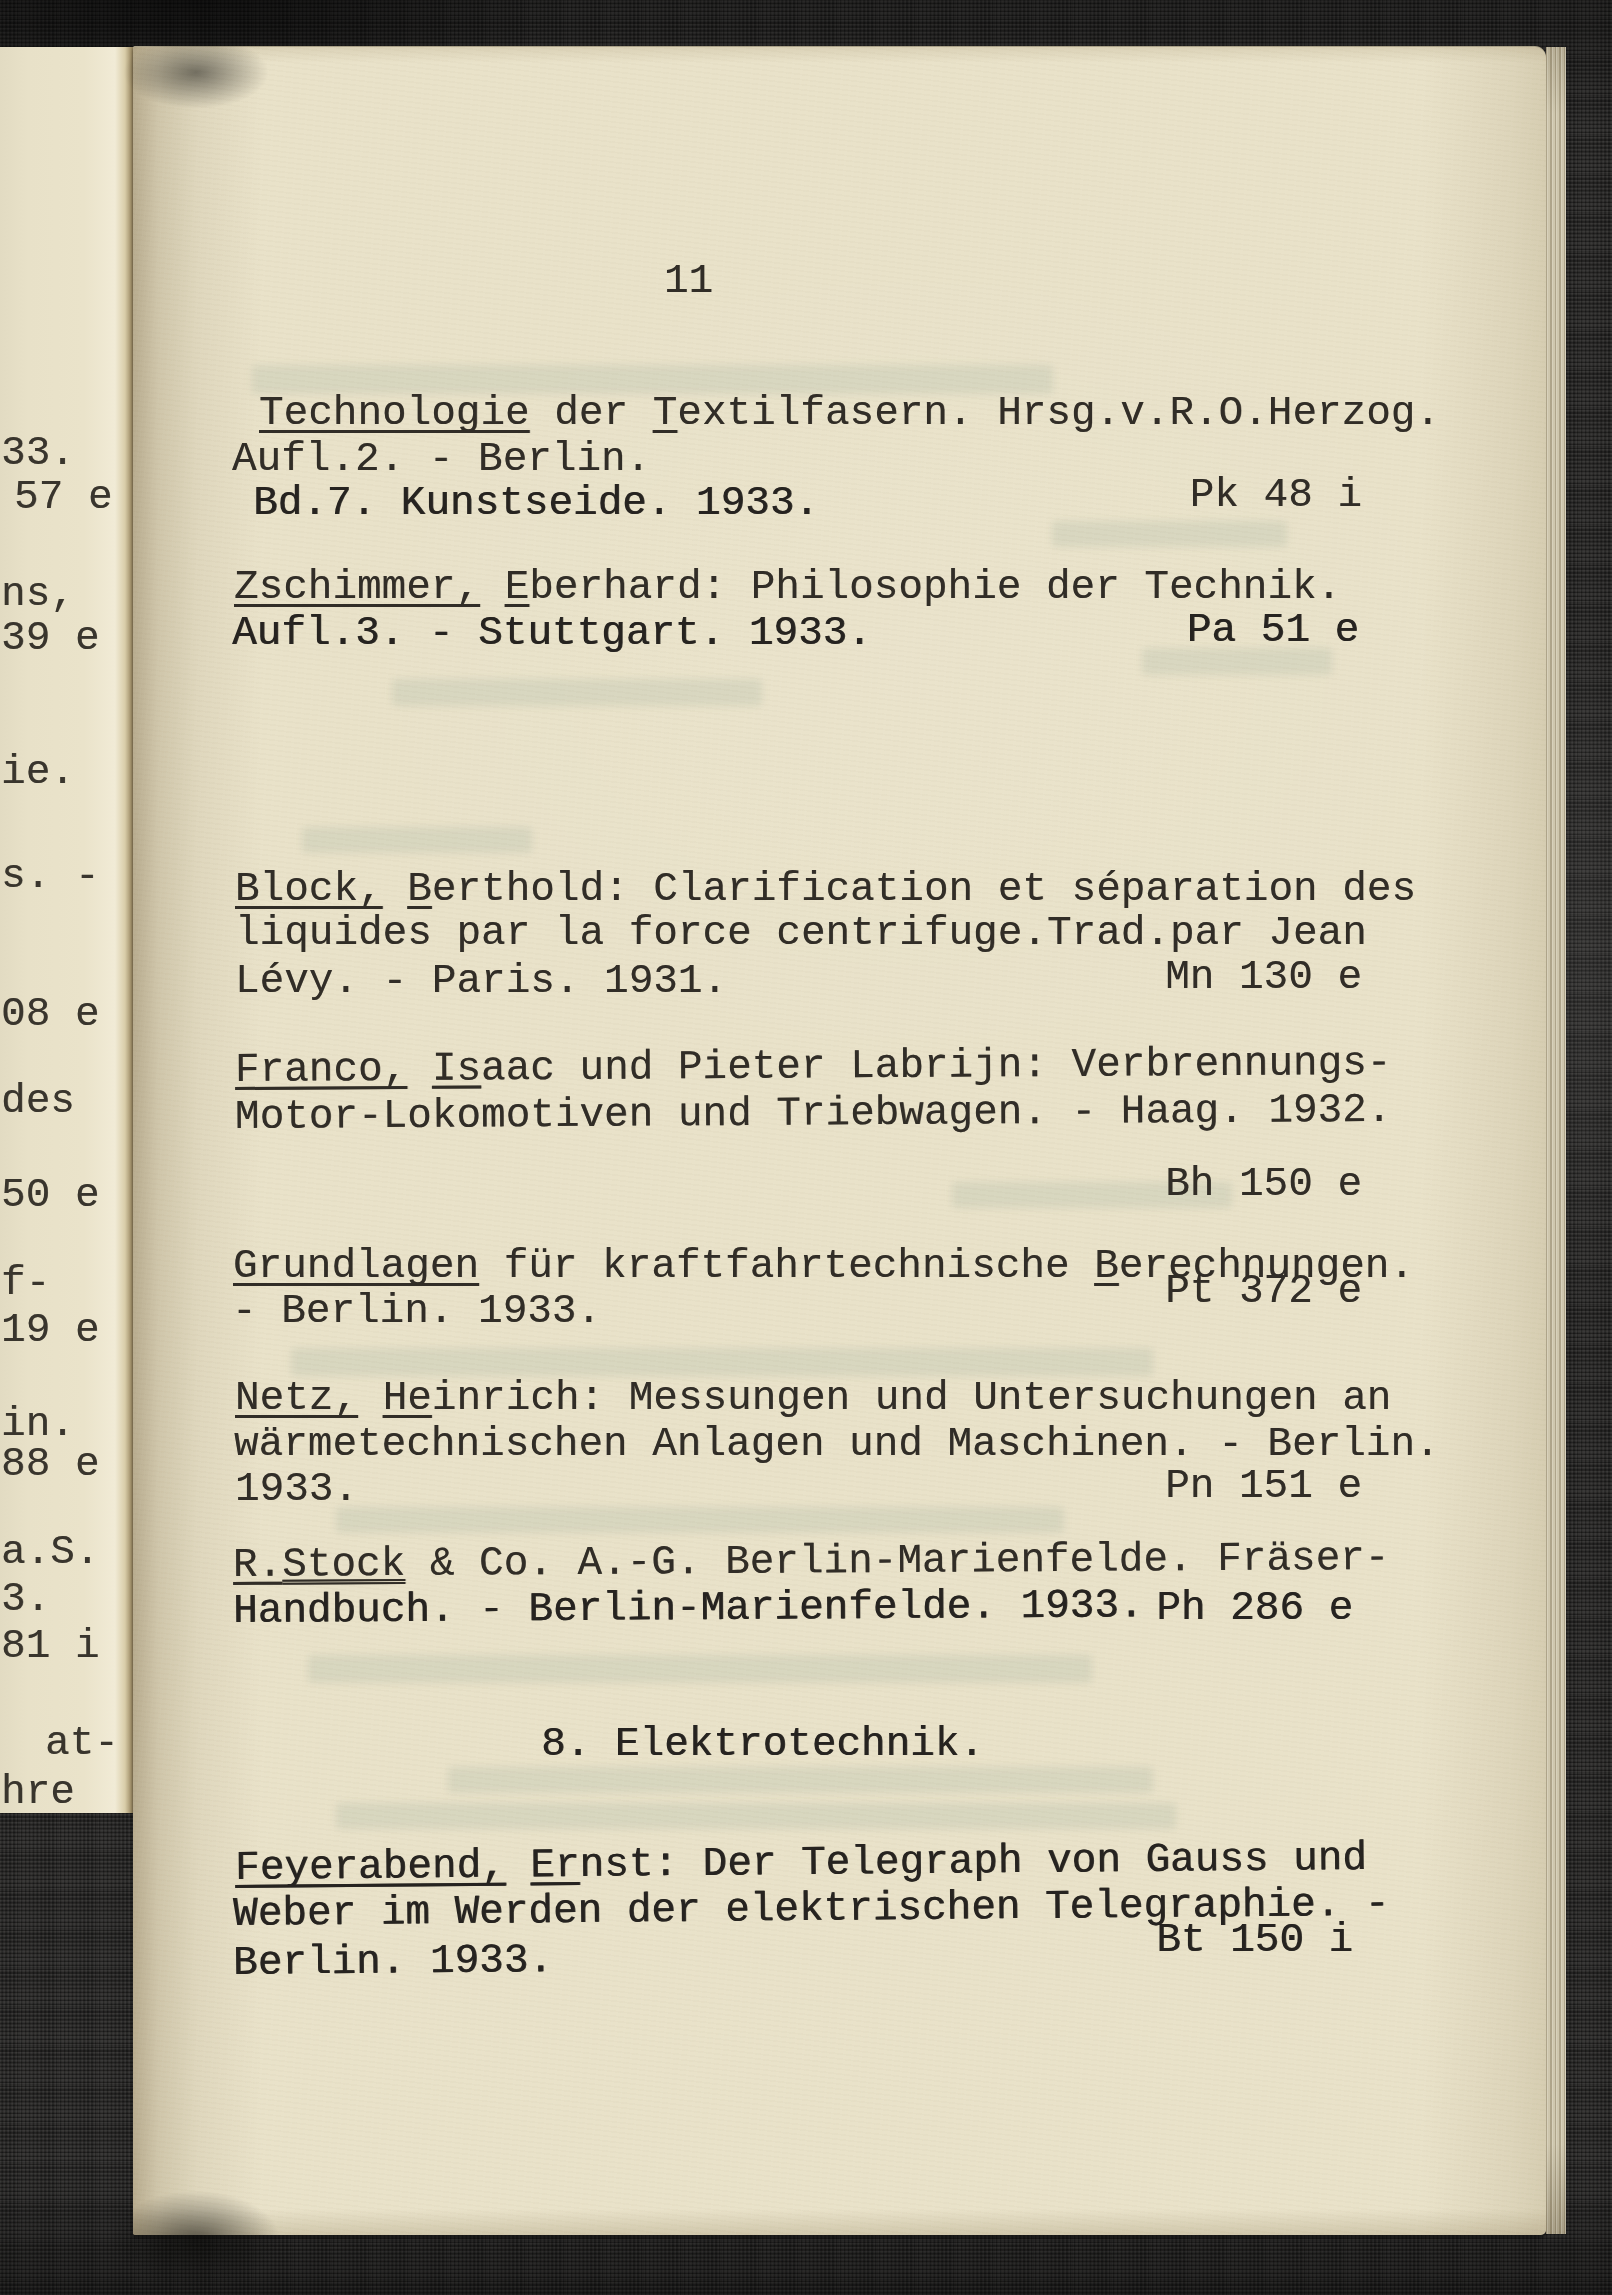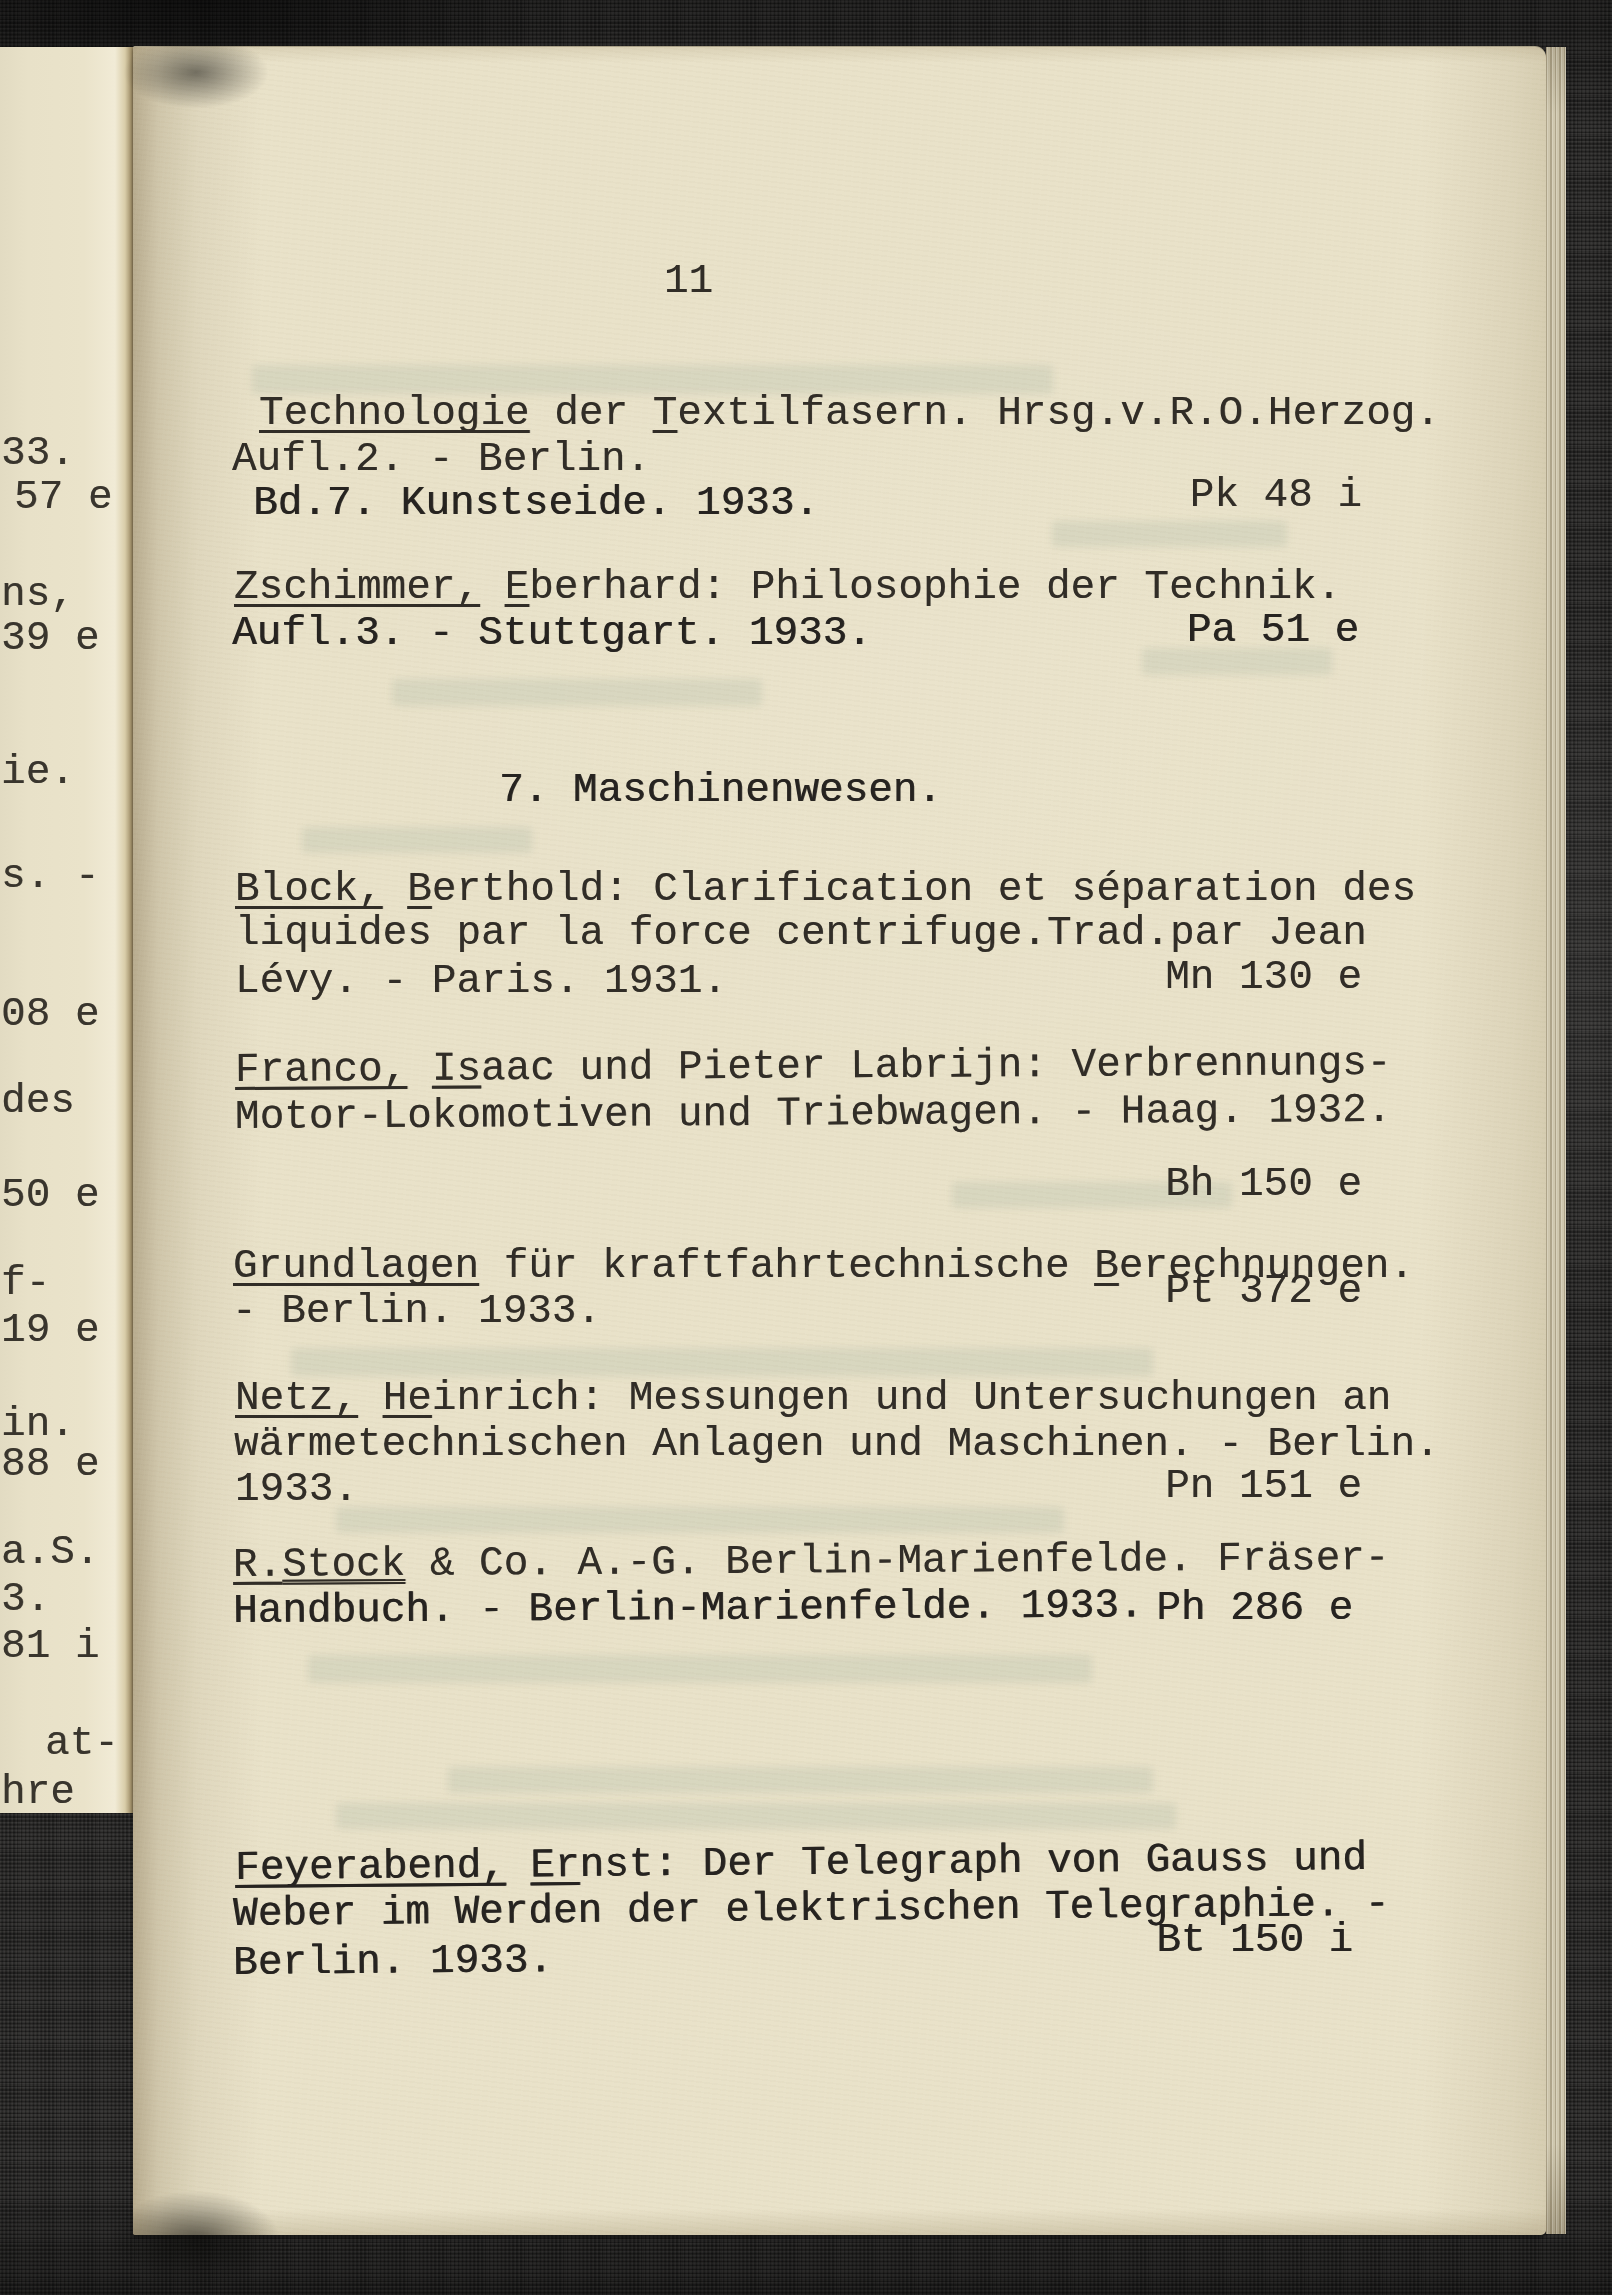--- a/index.html
+++ b/index.html
@@ -109,22 +109,22 @@
       <div class="bleed" style="left: 203px; top: 1460px; width: 728px; height: 26px;"></div>
       <div class="bleed" style="left: 175px; top: 1608px; width: 784px; height: 28px;"></div>
       <div class="bleed" style="left: 315px; top: 1720px; width: 705px; height: 26px;"></div>
       <div class="bleed" style="left: 203px; top: 1756px; width: 840px; height: 26px;"></div>
     </div>
 
   <div class="edge-right"></div>
 
   <div class="line page-num">11</div>
 
-  <div class="line heavy heading-7">7. Maschinenwesen.</div>
 
+  <div class="line heavy heading-8">8. Elektrotechnik.</div>
 
   <div id="lines-layer">
       <div class="line" style="top: 391px; left: 235px; margin-left: 24px;"><span class="u">Technologie</span><span class=""> der </span><span class="u">T</span><span class="">extilfasern. Hrsg.v.R.O.Herzog.</span></div>
       <div class="line" style="top: 437px; left: 232px;"><span class="">Aufl.2. - Berlin.</span></div>
       <div class="line heavy" style="top: 481px; left: 253px;"><span class="">Bd.7. Kunstseide. 1933.</span></div>
       <div class="line" style="top: 473px; right: 250px;"><span class="">Pk 48 i</span></div>
       <div class="line" style="top: 565px; left: 234px;"><span class="u">Zschimmer,</span><span class=""> </span><span class="u">E</span><span class="">berhard: Philosophie der Technik.</span></div>
       <div class="line heavy" style="top: 611px; left: 232px;"><span class="">Aufl.3. - Stuttgart. 1933.</span></div>
       <div class="line heavy" style="top: 608px; right: 253px;"><span class="">Pa 51 e</span></div>
       <div class="line" style="top: 867px; left: 235px; font-family: Liberation Mono, monospace;"><span class="u">Block,</span><span class=""> </span><span class="u">B</span><span class="">erthold: Clarification et séparation des</span></div>

